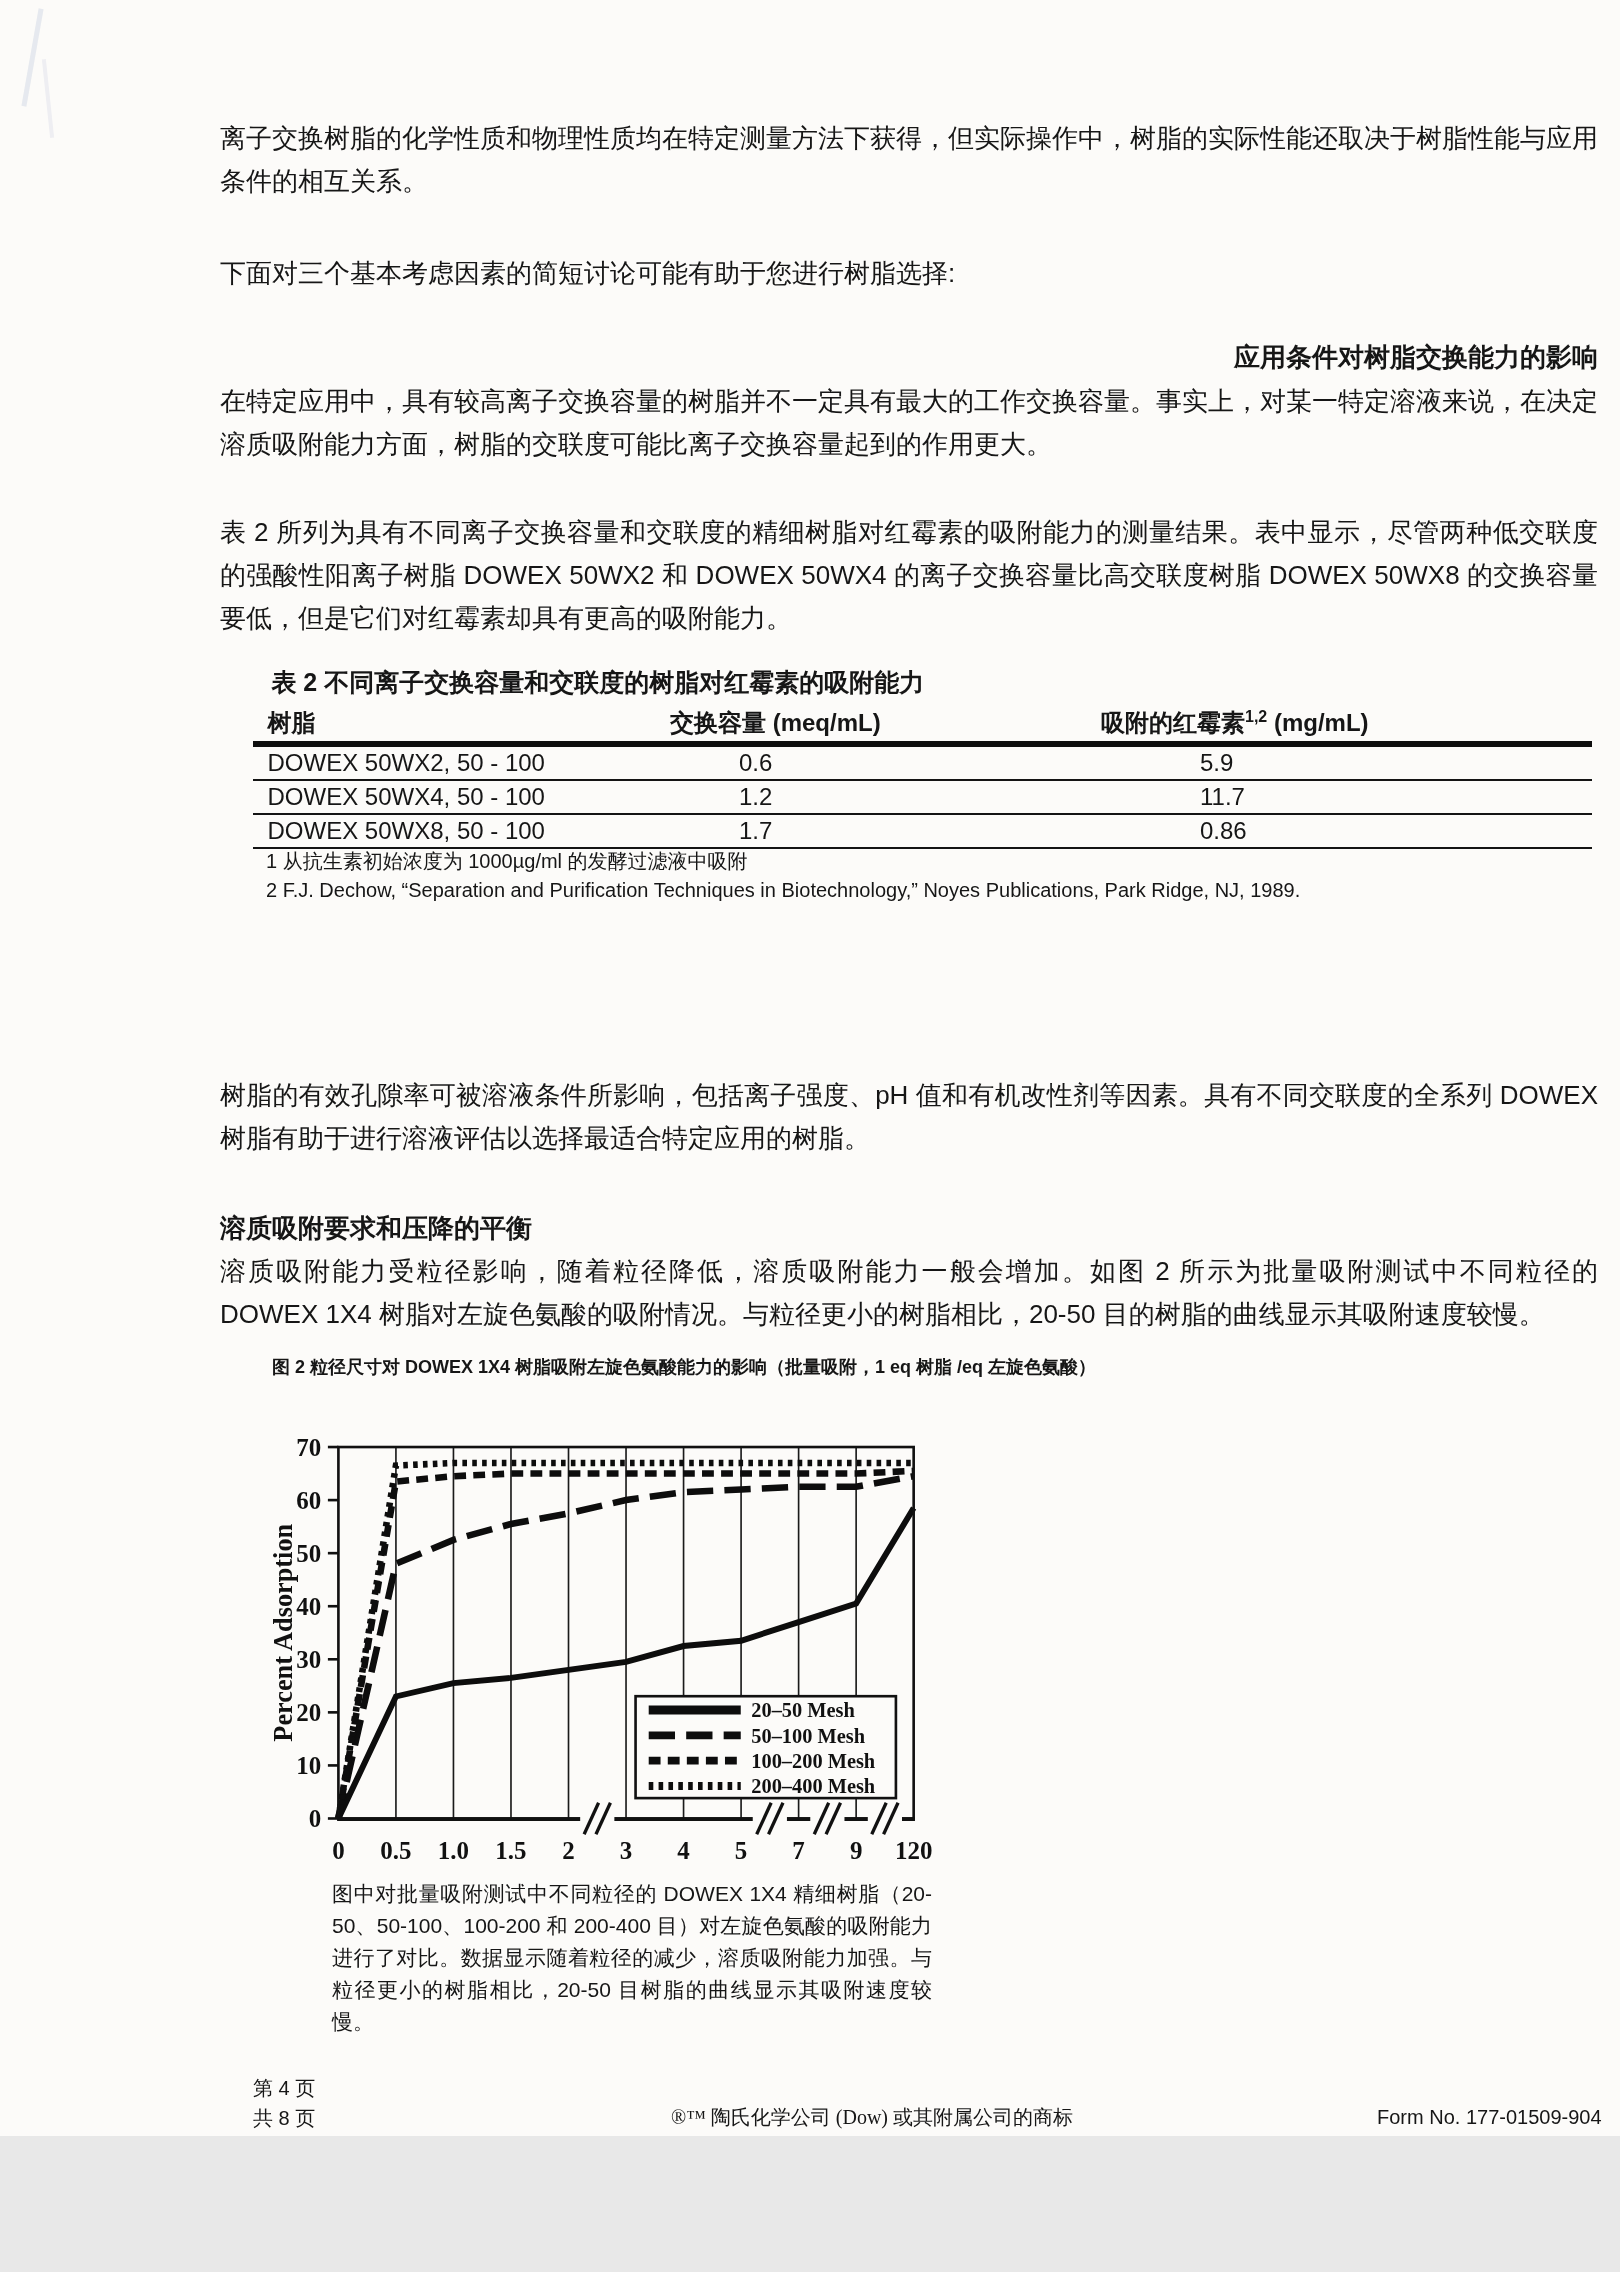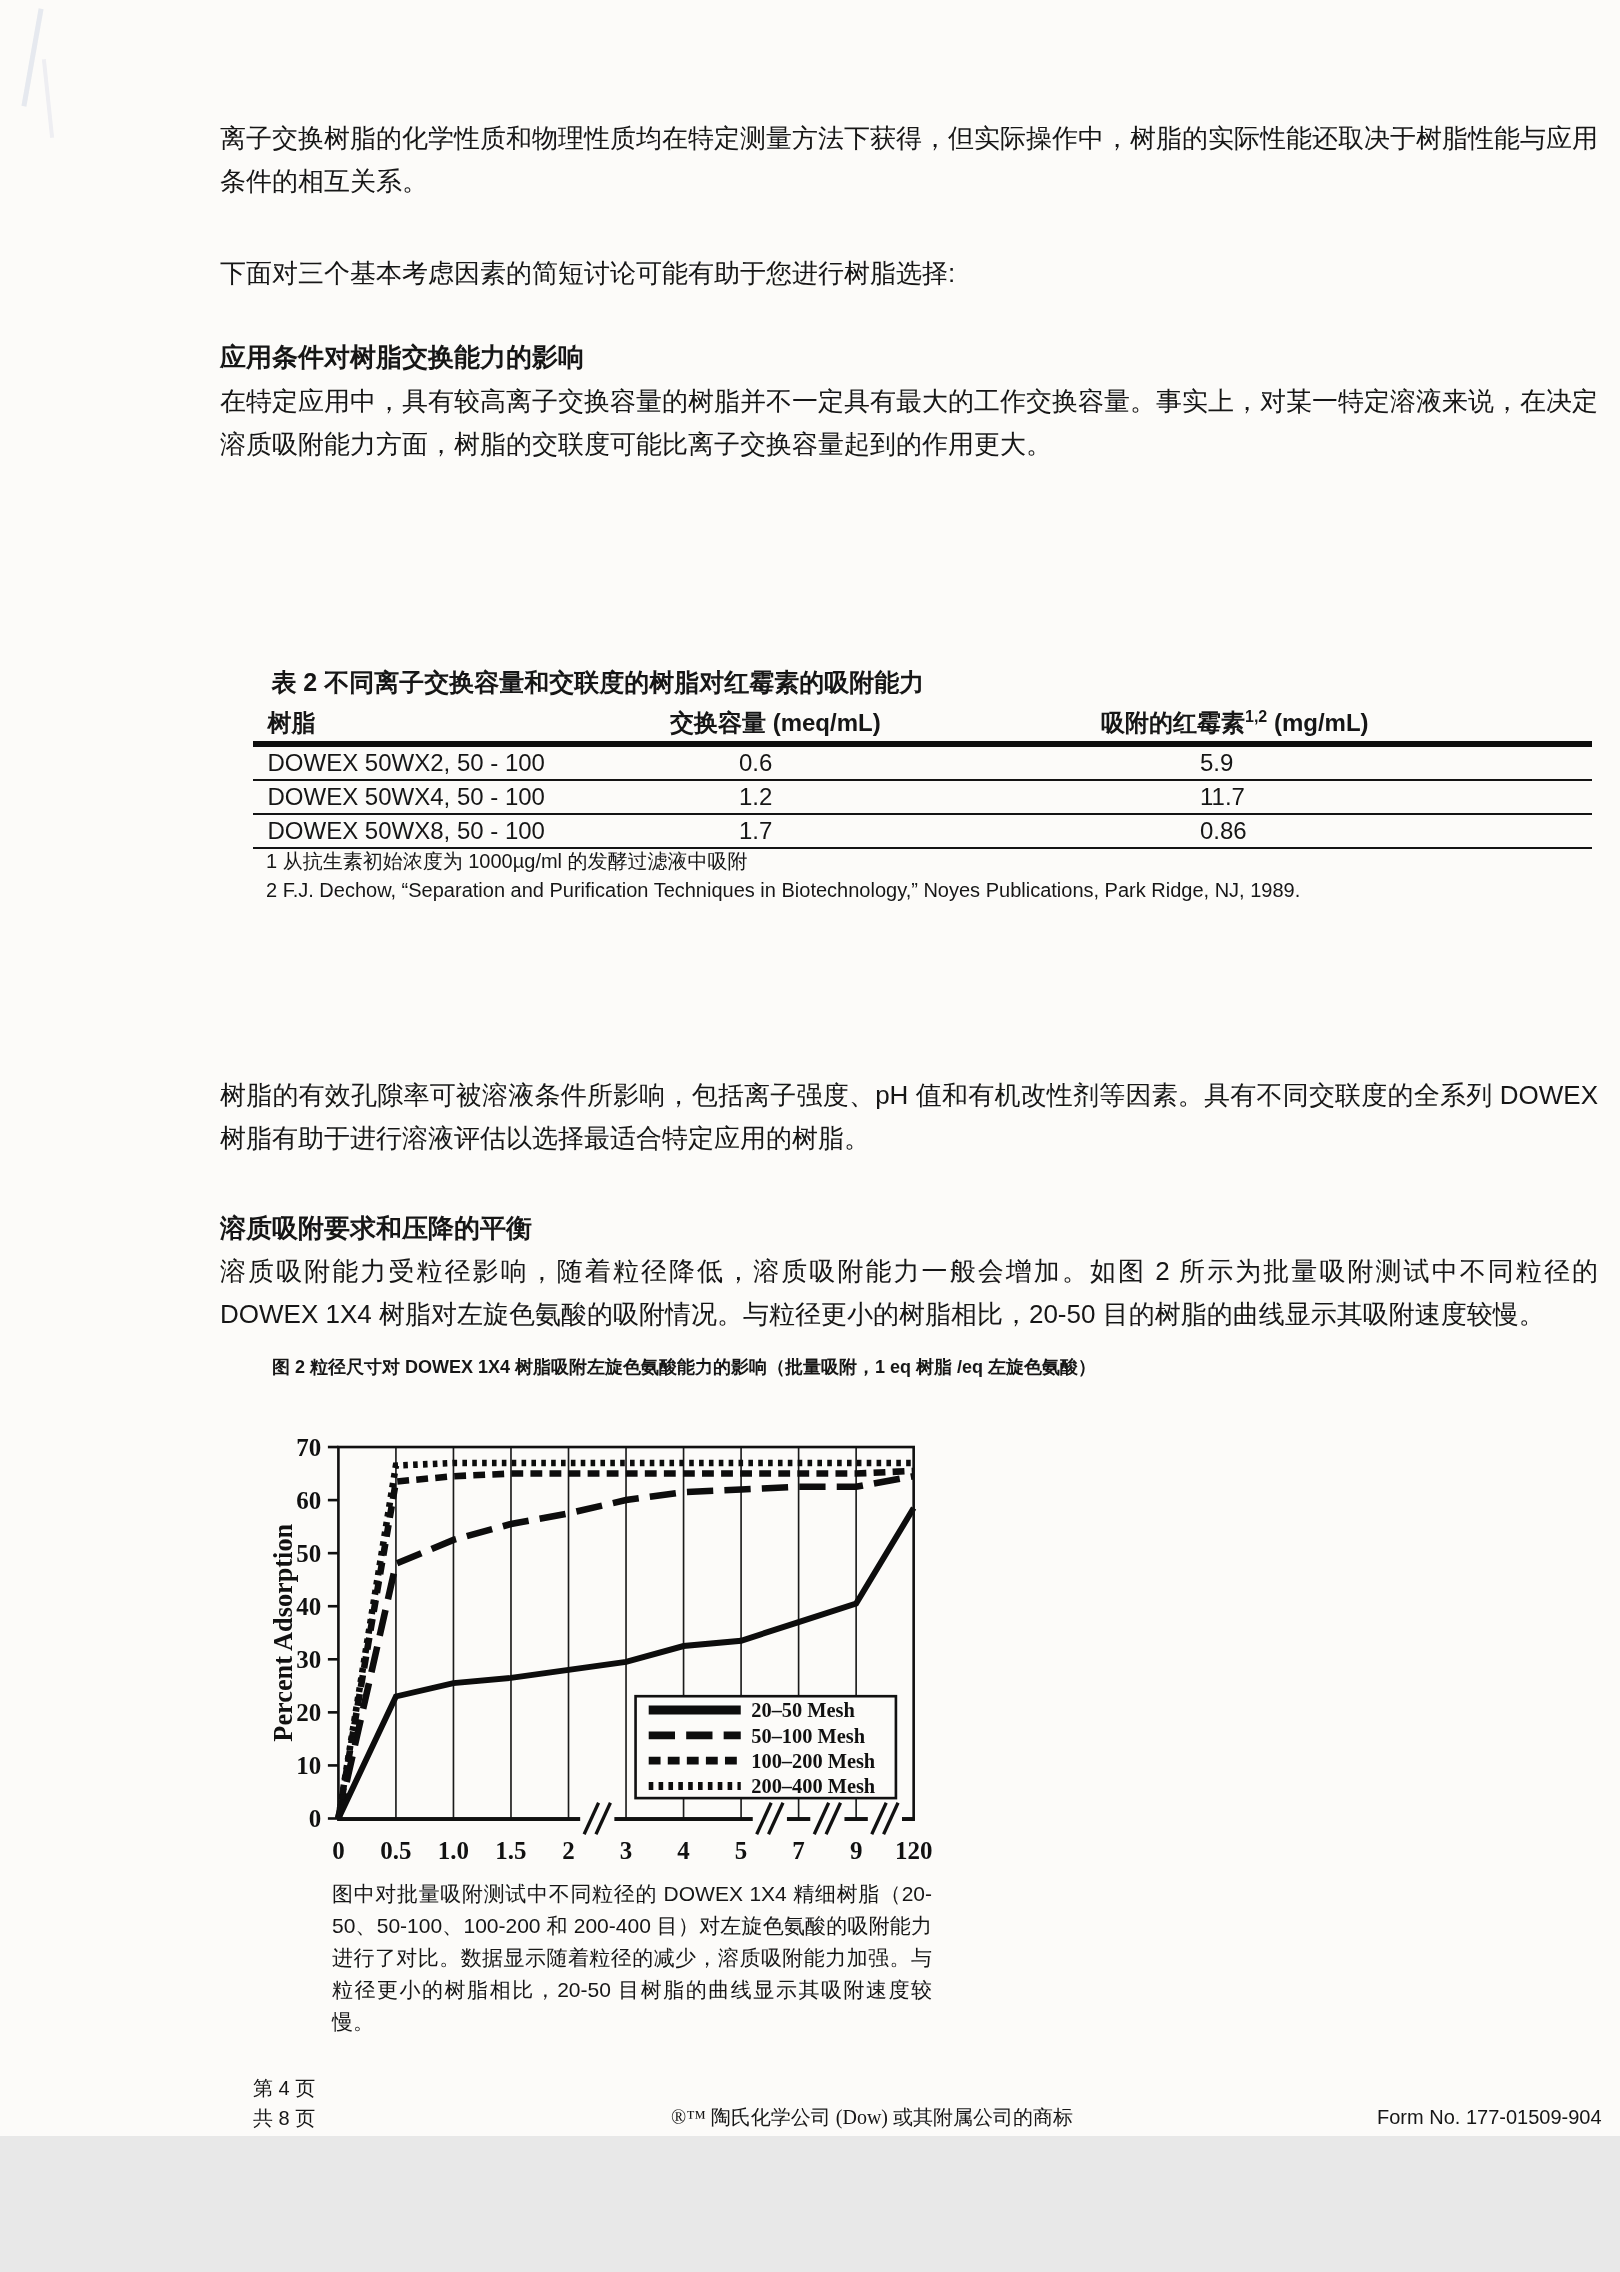--- a/index.html
+++ b/index.html
@@ -44,24 +44,25 @@
 
 <div class="page">
 
   <div class="artifact" style="left:30px;top:8px;width:5.3px;height:99px;background:rgba(120,140,185,0.16);transform:rotate(10deg);"></div>
   <div class="artifact" style="left:46px;top:59px;width:4px;height:79px;background:rgba(140,150,195,0.12);transform:rotate(-6deg);"></div>
 
   <p class="body-text" style="top:91px;">离子交换树脂的化学性质和物理性质均在特定测量方法下获得，但实际操作中，树脂的实际性能还取决于树脂性能与应用条件的相互关系。</p>
 
   <p class="body-text" style="top:226px;">下面对三个基本考虑因素的简短讨论可能有助于您进行树脂选择:</p>
 
-  <p class="body-text heading" style="top:310px;">应用条件对树脂交换能力的影响</p>
+  <p class="body-text heading" style="top:310px;text-align:right;">应用条件对树脂交换能力的影响</p>
 
   <p class="body-text" style="top:354px;">在特定应用中，具有较高离子交换容量的树脂并不一定具有最大的工作交换容量。事实上，对某一特定溶液来说，在决定溶质吸附能力方面，树脂的交联度可能比离子交换容量起到的作用更大。</p>
 
+  <p class="body-text" style="top:485px;">表 2 所列为具有不同离子交换容量和交联度的精细树脂对红霉素的吸附能力的测量结果。表中显示，尽管两种低交联度的强酸性阳离子树脂 DOWEX 50WX2 和 DOWEX 50WX4 的离子交换容量比高交联度树脂 DOWEX 50WX8 的交换容量要低，但是它们对红霉素却具有更高的吸附能力。</p>
 
   <div class="t2">
     <div class="t2-title">表 2 不同离子交换容量和交联度的树脂对红霉素的吸附能力</div>
     <div class="t2-grid">
       <div class="t2-row t2-head">
         <div class="c1">树脂</div>
         <div class="c2">交换容量 (meq/mL)</div>
         <div class="c3"><span>吸附的红霉素</span><sup class="fnmark">1,2</sup><span> (mg/mL)</span></div>
       </div>
       <div class="t2-row t2-data">

